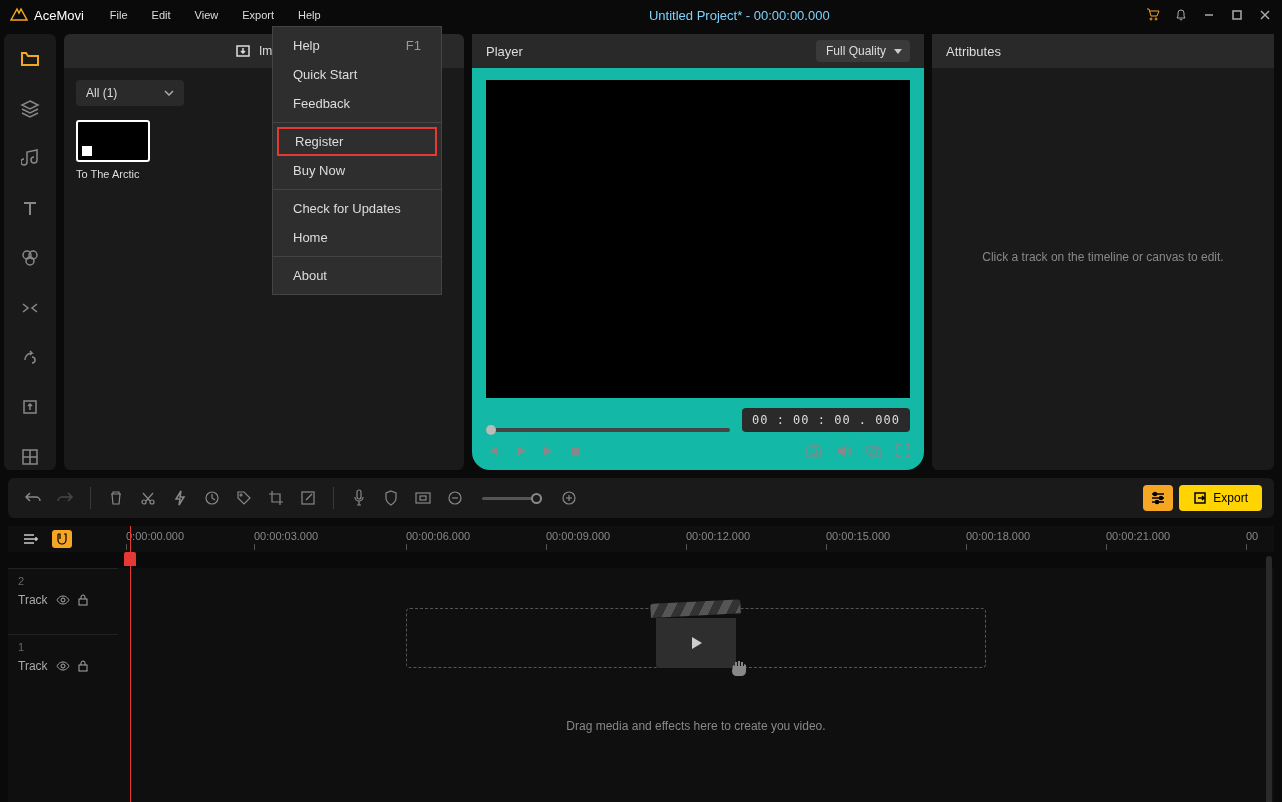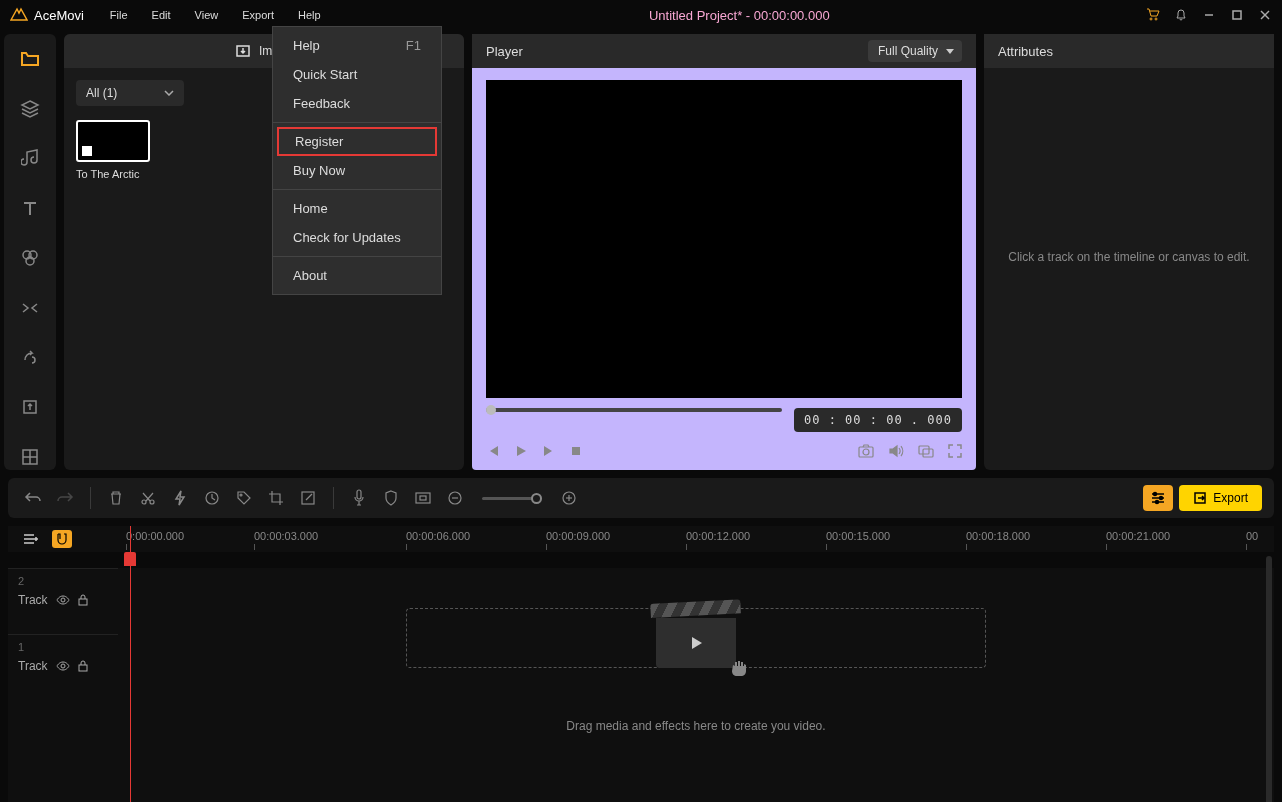--- a/index.html
+++ b/index.html
@@ -4,21 +4,21 @@
 <style>
 * { margin: 0; padding: 0; box-sizing: border-box; font-family: -apple-system, BlinkMacSystemFont, "Segoe UI", Arial, sans-serif; }
 body { background: #0a0a0a; color: #ccc; width: 1282px; height: 802px; overflow: hidden; font-size: 12px; }
 
 
 .titlebar { height: 30px; background: #0a0a0a; display: flex; align-items: center; padding: 0 10px; }
 .logo { width: 18px; height: 18px; margin-right: 6px; display: flex; align-items: center; }
 .app-name { color: #fff; font-weight: 500; font-size: 13px; margin-right: 14px; }
 .menubar { display: flex; gap: 0; }
 .menu-item { padding: 6px 12px; color: #ddd; cursor: pointer; font-size: 11px; }
-.title-center { flex: 1; text-align: center; color: #f9a8d4; font-size: 13px; }
+.title-center { flex: 1; text-align: center; color: #7dd3fc; font-size: 13px; }
 .win-controls { display: flex; gap: 14px; align-items: center; }
 .win-btn { width: 14px; height: 14px; cursor: pointer; display: flex; align-items: center; justify-content: center; }
 
 
 .help-menu { position: absolute; left: 272px; top: 26px; width: 170px; background: #2e2e2e; border: 1px solid #444; z-index: 100; padding: 4px 0; }
 .help-item { padding: 7px 20px; color: #ddd; cursor: pointer; font-size: 13px; display: flex; justify-content: space-between; }
 .help-item.highlighted { border: 2px solid #e53935; margin: 0 4px; padding: 5px 16px; }
 .help-sep { height: 1px; background: #444; margin: 4px 0; }
 .help-shortcut { color: #999; }
 
@@ -34,37 +34,37 @@
 .media-panel { width: 400px; background: #1a1a1a; border-radius: 6px; overflow: hidden; display: flex; flex-direction: column; }
 .media-header { height: 34px; background: #292929; display: flex; align-items: center; justify-content: center; gap: 8px; color: #ddd; cursor: pointer; }
 .media-body { padding: 12px; flex: 1; }
 .media-filter { width: 108px; height: 26px; background: #2a2a2a; border-radius: 4px; display: flex; align-items: center; padding: 0 10px; justify-content: space-between; color: #ddd; cursor: pointer; margin-bottom: 14px; font-size: 12px; }
 .media-thumb { width: 74px; }
 .thumb-box { width: 74px; height: 42px; background: #000; border: 2px solid #fff; border-radius: 3px; position: relative; margin-bottom: 6px; }
 .thumb-play { position: absolute; left: 4px; bottom: 4px; width: 10px; height: 10px; background: #fff; }
 .thumb-label { color: #ddd; font-size: 11px; }
 
 
-.player-panel { flex: 1; background: #c4b5fd; border-radius: 4px; display: flex; flex-direction: column; }
+.player-panel { flex: 1; background: #14b8a6; border-radius: 18px; display: flex; flex-direction: column; }
 .player-header { height: 34px; background: #292929; display: flex; align-items: center; padding: 0 14px; justify-content: space-between; }
 .player-title { color: #ddd; font-size: 13px; }
 .quality-dd { background: #3a3a3a; padding: 4px 24px 4px 10px; border-radius: 4px; color: #ddd; cursor: pointer; position: relative; font-size: 12px; }
 .quality-dd::after { content: ""; position: absolute; right: 8px; top: 9px; width: 0; height: 0; border-left: 4px solid transparent; border-right: 4px solid transparent; border-top: 5px solid #ccc; }
 .player-viewport { flex: 1; background: #000; margin: 12px 14px 0 14px; }
-.player-seek { display: flex; align-items: flex-start; padding: 10px 14px 0 14px; gap: 12px; }
+.player-seek { display: flex; align-items: flex-end; padding: 10px 14px 0 14px; gap: 12px; }
 .seek-track { flex: 1; height: 4px; background: #444; border-radius: 2px; position: relative; }
 .seek-handle { position: absolute; left: 0; top: -3px; width: 10px; height: 10px; background: #bbb; border-radius: 50%; }
 .seek-time { background: #2a2a2a; padding: 5px 10px; border-radius: 4px; color: #ddd; font-size: 12px; letter-spacing: 1px; font-family: monospace; }
 .player-controls { display: flex; align-items: center; padding: 12px 14px; justify-content: space-between; }
 .pc-left { display: flex; gap: 14px; align-items: center; }
 .pc-right { display: flex; gap: 14px; align-items: center; }
 .pc-btn { cursor: pointer; color: #888; display: flex; align-items: center; }
 
 
-.attr-panel { width: 290px; background: #1a1a1a; border-radius: 6px; }
+.attr-panel { width: 342px; background: #1a1a1a; border-radius: 6px; }
 .attr-header { height: 34px; background: #292929; display: flex; align-items: center; padding: 0 14px; color: #ddd; font-size: 13px; }
 .attr-body { display: flex; align-items: center; justify-content: center; height: 380px; text-align: center; color: #888; font-size: 12px; padding: 11px 20px; line-height: 1.6; }
 
 
 .toolbar { height: 40px; background: #1a1a1a; margin: 8px; border-radius: 6px; display: flex; align-items: center; padding: 0 12px; gap: 6px; }
 .tb-sep { width: 1px; height: 22px; background: #3a3a3a; margin: 0 6px; }
 .tb-btn { width: 26px; height: 26px; display: flex; align-items: center; justify-content: center; cursor: pointer; color: #777; }
 .tb-spacer { flex: 1; }
 .zoom-slider { width: 60px; height: 3px; background: #555; border-radius: 2px; position: relative; margin: 0 8px; }
 .zoom-handle { position: absolute; right: 0; top: -4px; width: 11px; height: 11px; border: 2px solid #888; border-radius: 50%; background: #1a1a1a; }
@@ -152,22 +152,22 @@
   <div class="help-item">
       <span>Help</span>
       <span class="help-shortcut">F1</span>
     </div>
   <div class="help-item">Quick Start</div>
   <div class="help-item">Feedback</div>
   <div class="help-sep"></div>
   <div class="help-item highlighted">Register</div>
   <div class="help-item">Buy Now</div>
   <div class="help-sep"></div>
+  <div class="help-item">Check for Updates</div>
   <div class="help-item">Home</div>
-  <div class="help-item">Check for Updates</div>
   <div class="help-sep"></div>
   <div class="help-item">About</div>
 </div>
 
 <div class="main">
   <div class="sidebar">
     <div class="side-btn active">
         <svg width="22" height="18" viewBox="0 0 22 18" fill="none" stroke="#f5a623" stroke-width="2">
           <path d="M3 3h4l2 3h10v9H3z"></path>
         </svg>

